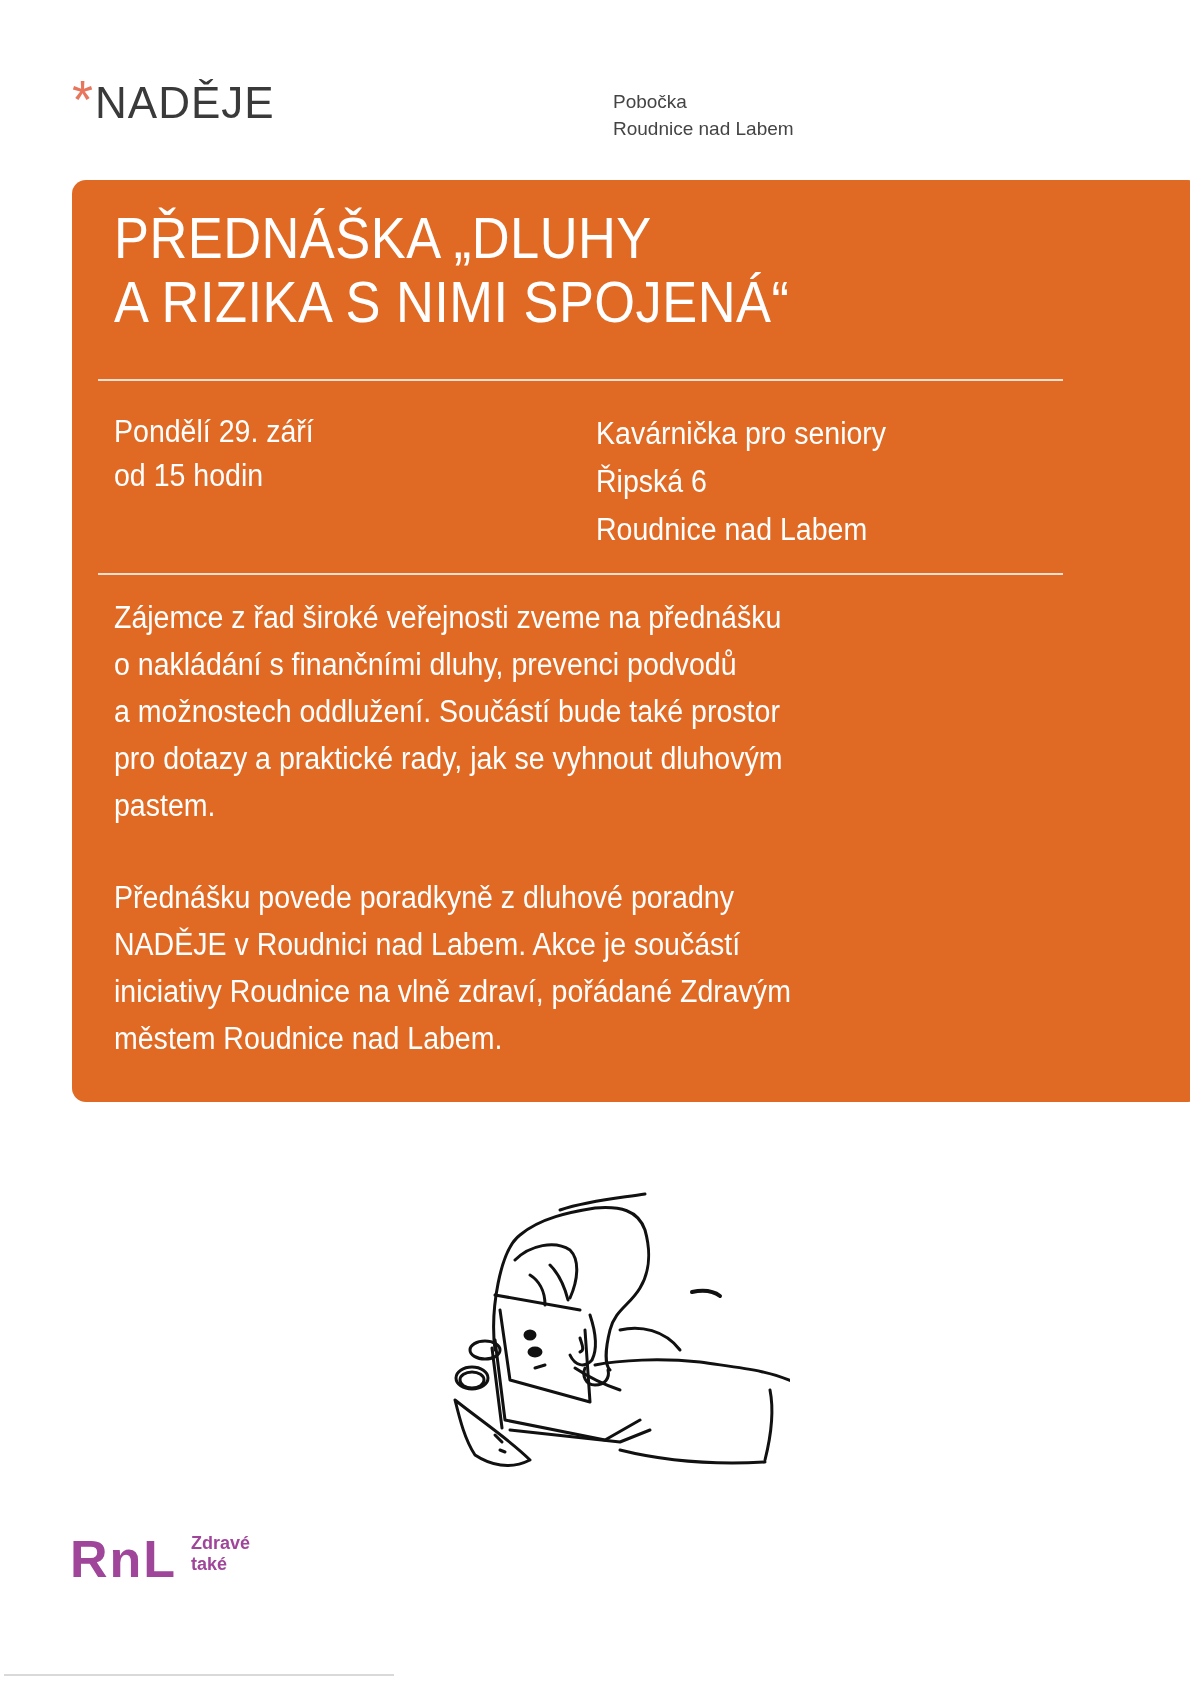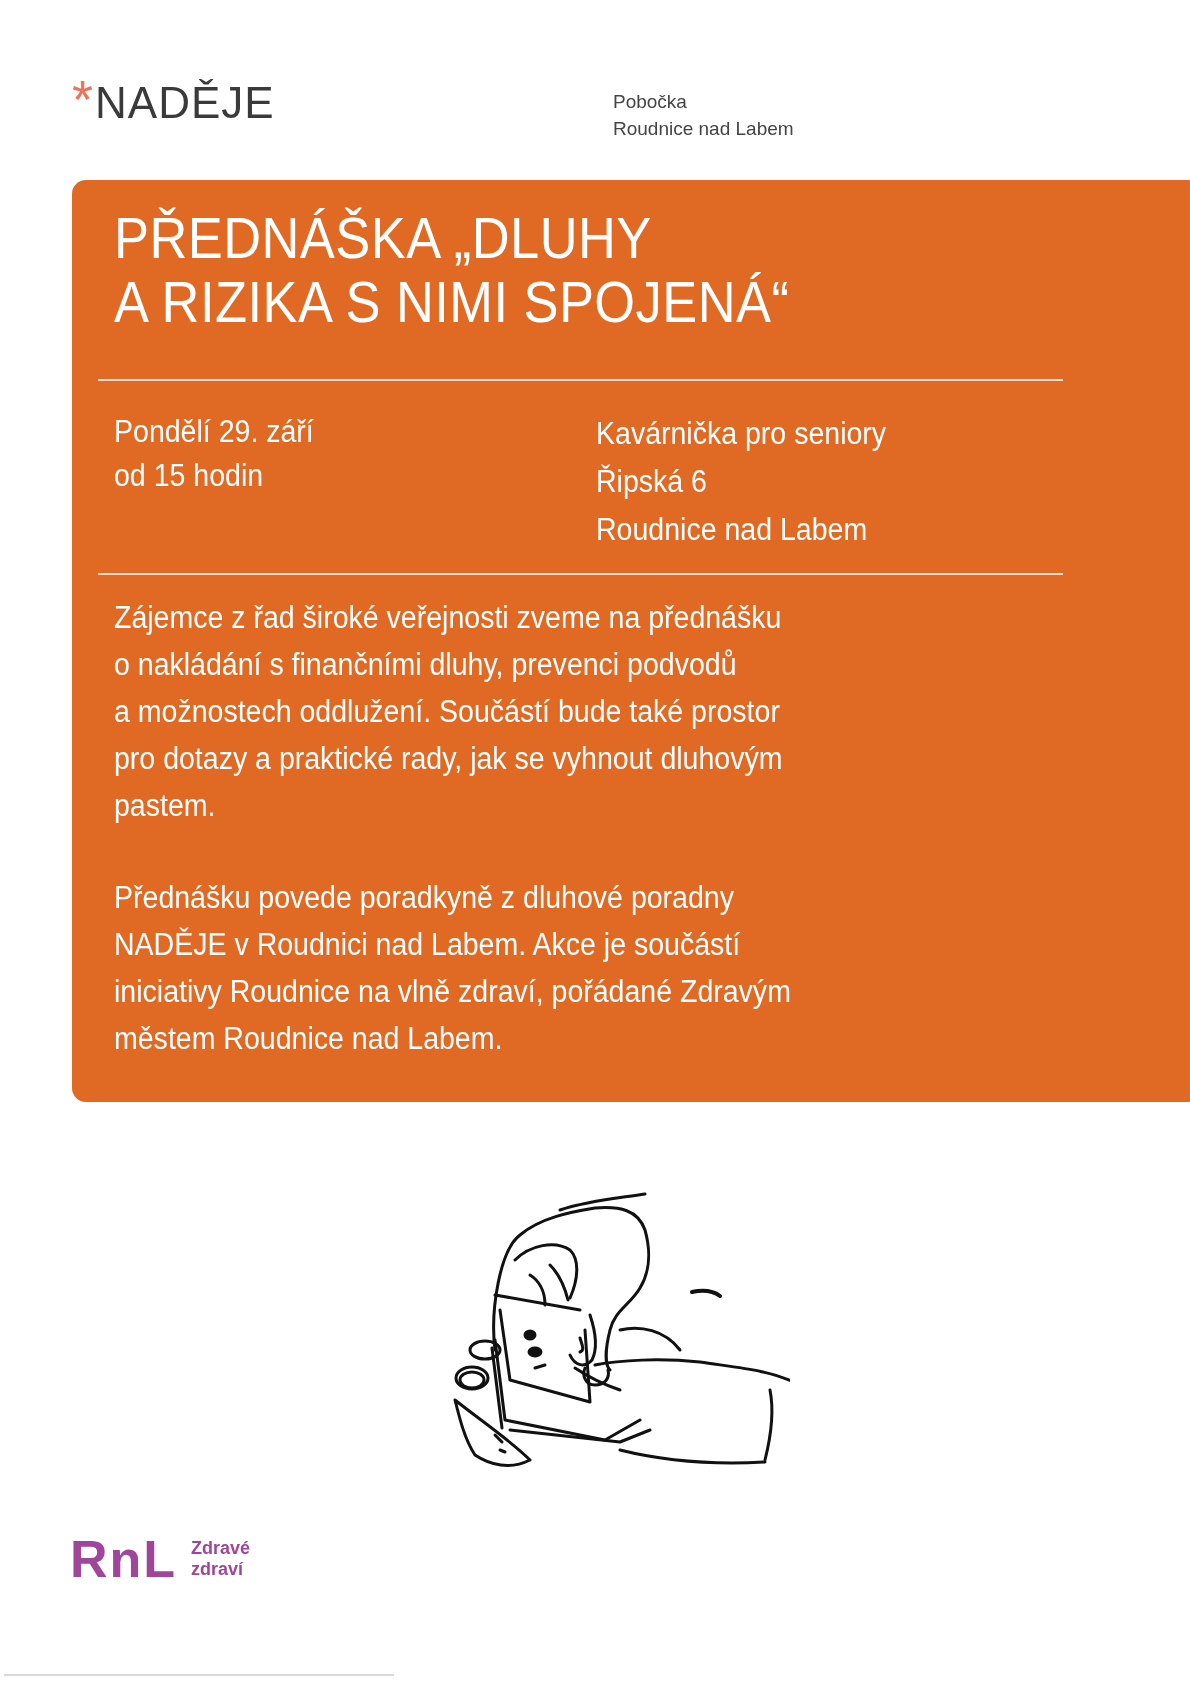--- a/index.html
+++ b/index.html
@@ -110,21 +110,21 @@
       left: 420px;
       top: 1180px;
       width: 370px;
       height: 300px;
     }
     .footer-logo {
       position: absolute;
       left: 70px;
       top: 1533px;
       display: flex;
-      align-items: center;
+      align-items: flex-start;
     }
     .rnl {
       color: #a0469a;
       font-size: 52px;
       font-weight: bold;
       letter-spacing: 2px;
       line-height: 1;
     }
     .zdrave {
       margin-left: 14px;
@@ -227,17 +227,17 @@
     <ellipse cx="52" cy="200" rx="12" ry="8"></ellipse>
 
     <path d="M272 112 C282 110, 292 110, 300 116" stroke-width="4"></path>
   </svg>
 </div>
 
 <div class="footer-logo">
   <span class="rnl">RnL</span>
   <div class="zdrave">
     <div>Zdravé</div>
-    <div>zdraví</div>
+    <div>také</div>
   </div>
 </div>
 
 <div class="bottom-line"></div>
 
 </body></html>

